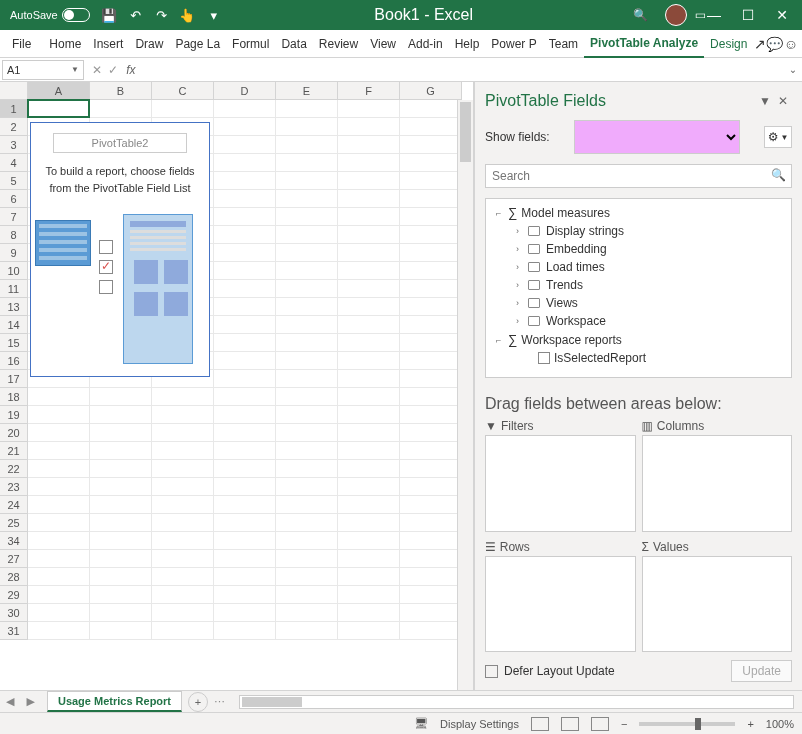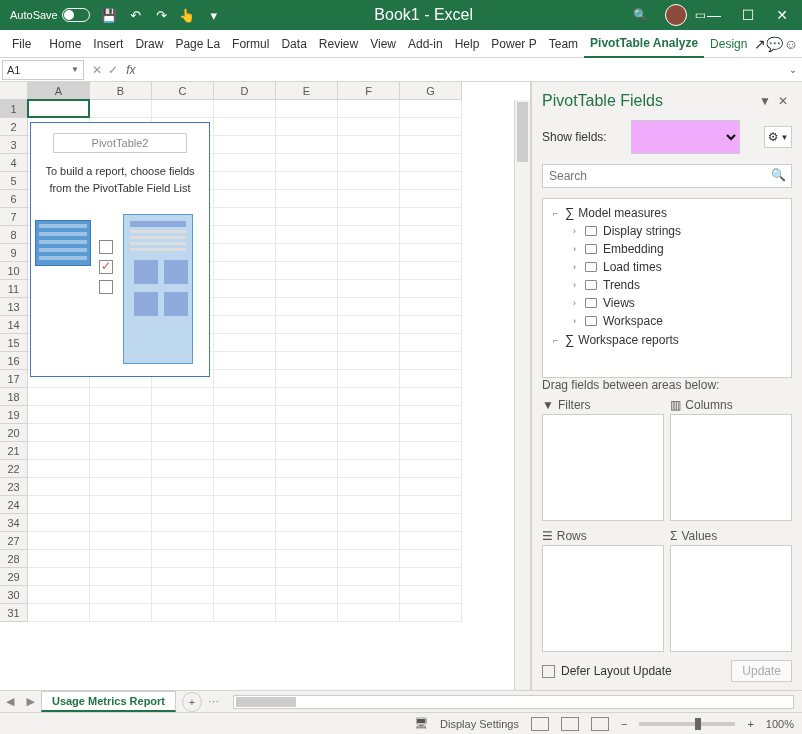--- a/index.html
+++ b/index.html
@@ -60,52 +60,52 @@
 .pg-flt { position:absolute; left:60px; top:20px; width:18px; height:60px; }
 .pg-flt .box { width:14px; height:14px; border:1px solid #888; margin-bottom:6px; background:#fff; }
 .pg-flt .box.chk { background:#fff; position:relative; }
 .pg-flt .box.chk::after { content:"✓"; color:#d9534f; font-size:12px; position:absolute; left:1px; top:-2px; }
 .pg-form { position:absolute; right:8px; top:-6px; width:70px; height:150px; background:#bdd7ee; border:1px solid #5b9bd5; }
 .pg-form .bar { height:6px; background:#8faadc; margin:6px 6px 2px; }
 .pg-form .line { height:3px; background:#ddd; margin:3px 6px; }
 .pg-form .sq { display:inline-block; width:24px; height:24px; background:#8faadc; margin:6px 0 0 6px; }
 
 
-.panel { width:271px; background:#f3f2f1; display:flex; flex-direction:column; border-left:1px solid #d4d4d4; }
+.panel { width:328px; background:#f3f2f1; display:flex; flex-direction:column; border-left:1px solid #d4d4d4; }
 .phead { display:flex; align-items:center; padding:10px 10px 6px; }
 .phead h2 { font-size:16px; font-weight:400; color:#217346; flex:1; }
 .phead .pico { width:18px; text-align:center; color:#666; cursor:pointer; font-size:12px; }
 .pshow { display:flex; align-items:center; gap:24px; padding:4px 10px; font-size:12px; }
 .pshow select { flex:1; height:22px; border:1px solid #ccc; background:#f0abfc; font-size:12px; padding:16px 4px; }
 .pshow .gear { width:28px; height:22px; border:1px solid #ccc; background:#fff; display:flex; align-items:center; justify-content:center; cursor:pointer; }
 .psearch { margin:6px 10px; position:relative; }
 .psearch input { width:100%; height:24px; border:1px solid #ccc; padding:0 24px 0 6px; font-size:12px; background:#fff; }
 .psearch .sico { position:absolute; right:6px; top:4px; color:#666; }
 .ptree { margin:4px 10px 0; border:1px solid #ccc; background:#fff; height:180px; overflow-y:auto; padding:4px 2px; font-size:12px; }
 .tnode { padding:2px 0 2px 8px; display:flex; align-items:center; gap:4px; }
 .tnode .tw { width:8px; font-size:9px; color:#666; cursor:pointer; }
 .tnode .sig { font-size:13px; }
 .tnode .fld { width:12px; height:10px; border:1px solid #888; border-radius:1px; display:inline-block; margin-right:2px; background:#fff; }
 .tnode .chk { width:12px; height:12px; border:1px solid #888; display:inline-block; }
 .tchild { padding-left:28px; }
 .tchild .tnode { padding-left:0; }
 
-.pareas-lbl { padding:0 10px 4px; font-size:12px; color:#555; }
+.pareas-lbl { padding:17px 10px 4px; font-size:16px; color:#555; }
 .pareas { display:grid; grid-template-columns:1fr 1fr; grid-template-rows:1fr 1fr; gap:6px; padding:0 10px; flex:1; }
 .pbox { display:flex; flex-direction:column; }
 .pbox .plabel { display:flex; align-items:center; gap:4px; font-size:12px; color:#555; padding:2px 0; }
 .pbox .pwell { flex:1; border:1px solid #ccc; background:#fff; min-height:66px; }
 .pfoot { display:flex; align-items:center; padding:8px 10px; gap:6px; }
 .pfoot .chk { width:13px; height:13px; border:1px solid #888; }
 .pfoot .upd { margin-left:auto; padding:3px 10px; border:1px solid #ccc; background:#fafafa; color:#aaa; font-size:12px; }
 
 
 .sheettabs { height:22px; border-top:1px solid #d4d4d4; display:flex; align-items:center; background:#f3f2f1; font-size:11px; }
 .sheettabs .nav { padding:0 6px; color:#888; }
-.sheettab { padding:3px 10px; border:1px solid #ccc; border-bottom:none; margin-left:0; background:#fff; cursor:pointer; }
+.sheettab { padding:3px 10px; border:1px solid #ccc; border-bottom:none; margin-left:6px; background:#fff; cursor:pointer; }
 .sheettab.active { border-bottom:2px solid #217346; color:#217346; font-weight:600; }
 .sheettabs .add { width:20px; height:20px; border:1px solid #ccc; border-radius:50%; margin-left:6px; text-align:center; line-height:18px; color:#666; cursor:pointer; }
 .sheettabs .hsb { flex:1; margin:0 8px; height:14px; border:1px solid #ccc; background:#fff; position:relative; }
 .sheettabs .hsb .thumb { position:absolute; left:2px; top:1px; width:60px; height:10px; background:#ccc; }
 
 
 .status { height:22px; background:#f3f2f1; border-top:1px solid #d4d4d4; display:flex; align-items:center; padding:0 8px; font-size:11px; color:#555; gap:12px; }
 .status .spacer { flex:1; }
 .zoom-slider { width:96px; height:4px; background:#ccc; position:relative; }
 .zoom-slider .zh { position:absolute; top:-4px; left:56px; width:6px; height:12px; background:#666; }
@@ -413,20 +413,30 @@
           <div class="rh">24</div>
           <div class="cell"></div>
           <div class="cell"></div>
           <div class="cell"></div>
           <div class="cell"></div>
           <div class="cell"></div>
           <div class="cell"></div>
           <div class="cell"></div>
         </div>
         <div class="row">
+          <div class="rh">25</div>
+          <div class="cell"></div>
+          <div class="cell"></div>
+          <div class="cell"></div>
+          <div class="cell"></div>
+          <div class="cell"></div>
+          <div class="cell"></div>
+          <div class="cell"></div>
+        </div>
+        <div class="row">
           <div class="rh">34</div>
           <div class="cell"></div>
           <div class="cell"></div>
           <div class="cell"></div>
           <div class="cell"></div>
           <div class="cell"></div>
           <div class="cell"></div>
           <div class="cell"></div>
         </div>
         <div class="row">
@@ -563,20 +573,27 @@
           <div class="tnode">
             <span class="tw">›</span>
             <span class="fld"></span>
             <span>Workspace</span>
           </div>
         </div>
         <div class="tnode">
           <span class="tw">⌐</span>
           <span class="sig">∑</span> 
           <span>Workspace reports</span>
+        </div>
+        <div class="tchild">
+          <div class="tnode">
+            <span style="width:18px;"></span>
+            <span class="chk"></span> 
+            <span>IsSelectedReport</span>
+          </div>
         </div>
       </div>
 
     <div class="pareas-lbl">Drag fields between areas below:</div>
     <div class="pareas">
       <div class="pbox">
         <div class="plabel">
             <span>▼</span>
             <span>Filters</span>
           </div>

